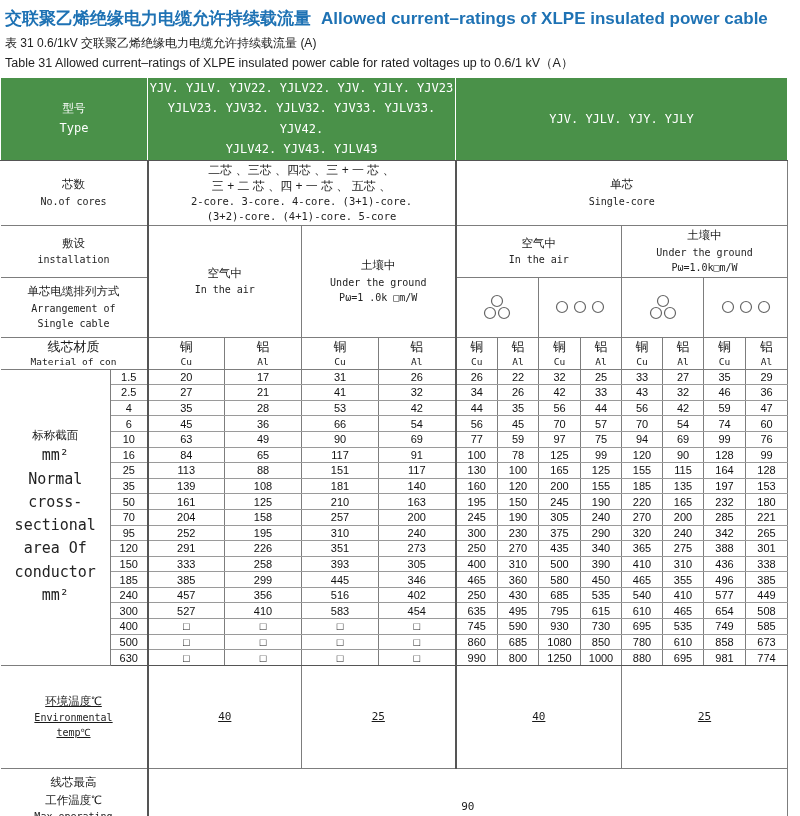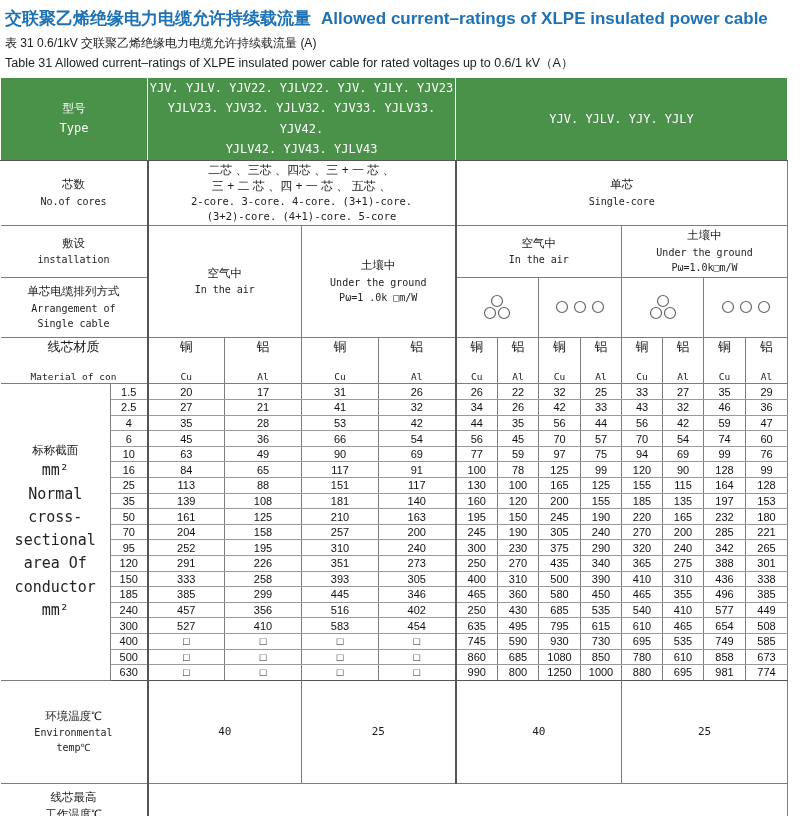--- a/index.html
+++ b/index.html
@@ -38,31 +38,31 @@
   tr.r-green .cn { font-size:11.5px; }
 
   tr.r-cores { height:65px; }
   .cores-multi .cn { font-size:12px; line-height:1.35; }
   .cores-multi .en { font-size:10.5px; line-height:1.4; }
 
   tr.r-inst { height:52px; }
   tr.r-arr { height:60px; }
   tr.r-mat { height:32px; }
   tr.r-mat .cn { font-size:13px; line-height:1.35; }
-  tr.r-mat .en { font-size:9.5px; line-height:1.3;margin-top:16px; }
+  tr.r-mat .en { font-size:9.5px; line-height:1.3; }
 
   #data-rows tr { height:15.6px; }
   #data-rows td { border-top:1px solid #9a9a9a; border-bottom:1px solid #9a9a9a; }
   #data-rows td.area-lbl { border:none; border-right:1px solid #7d7d7d; background:#fff; }
   #data-rows tr:last-child td { border-bottom:1.5px solid #555;margin-top:16px; }
   .area-lbl .cn { font-size:11.5px;font-family:Liberation Mono, monospace; }
   .area-lbl .en { font-size:15px; line-height:1.55; }
   .size, .val { font-size:11px; color:#111; }
 
-  tr.r-env { height:103px; }
+  tr.r-env { height:103px;text-decoration:underline; }
   tr.r-max { height:77px; }
   tr.r-max td { border-bottom:2.5px solid #444; }
   .big-val { font-family:"DejaVu Sans Mono", monospace; font-size:11px; }
 
   .vmain { border-left:2px solid #555 !important; }
   .vmid  { border-left:1px solid #555 !important; }
 
   .circ svg { display:inline-block; vertical-align:middle; }
   .circ circle { fill:none; stroke:#666; stroke-width:1.2; }
 </style>

